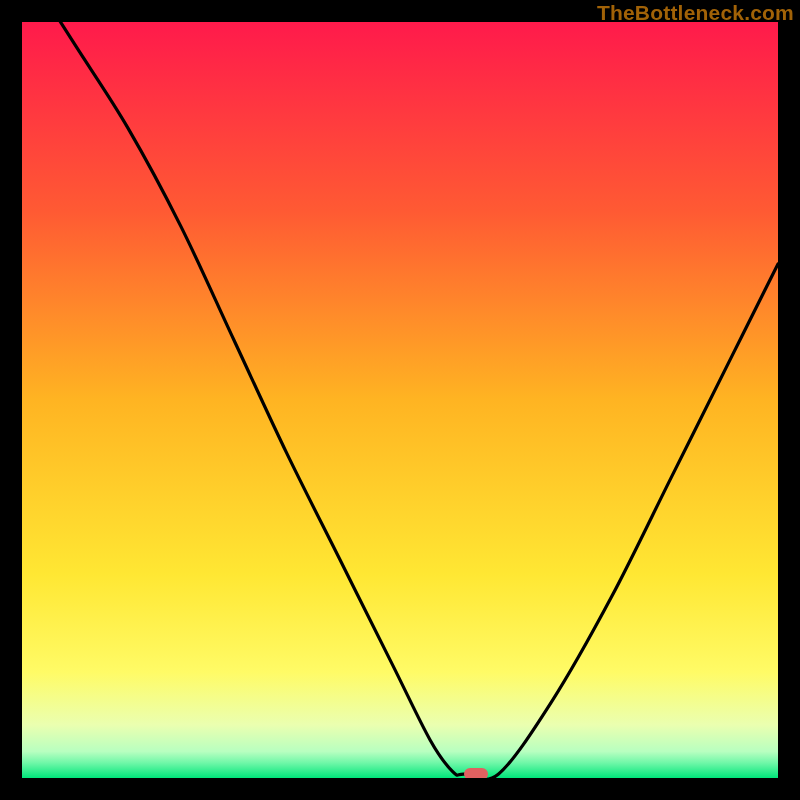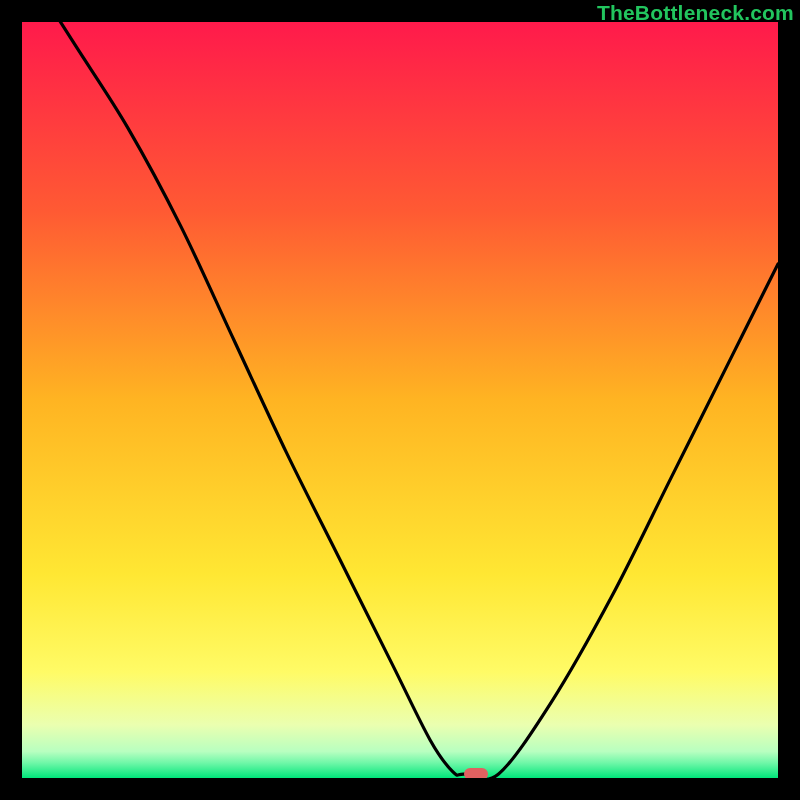--- a/index.html
+++ b/index.html
@@ -32,21 +32,21 @@
     position: absolute;
     inset: 0;
   }
   .watermark {
     position: absolute;
     top: 1px;
     right: 6px;
     font-family: Arial, Helvetica, sans-serif;
     font-size: 21px;
     font-weight: bold;
-    color: #22c55e;
+    color: #a16207;
     letter-spacing: 0.2px;
   }
   .marker {
     position: absolute;
     width: 24px;
     height: 12px;
     border-radius: 6px;
     transform: translate(-50%, -50%);
   }
 </style>

